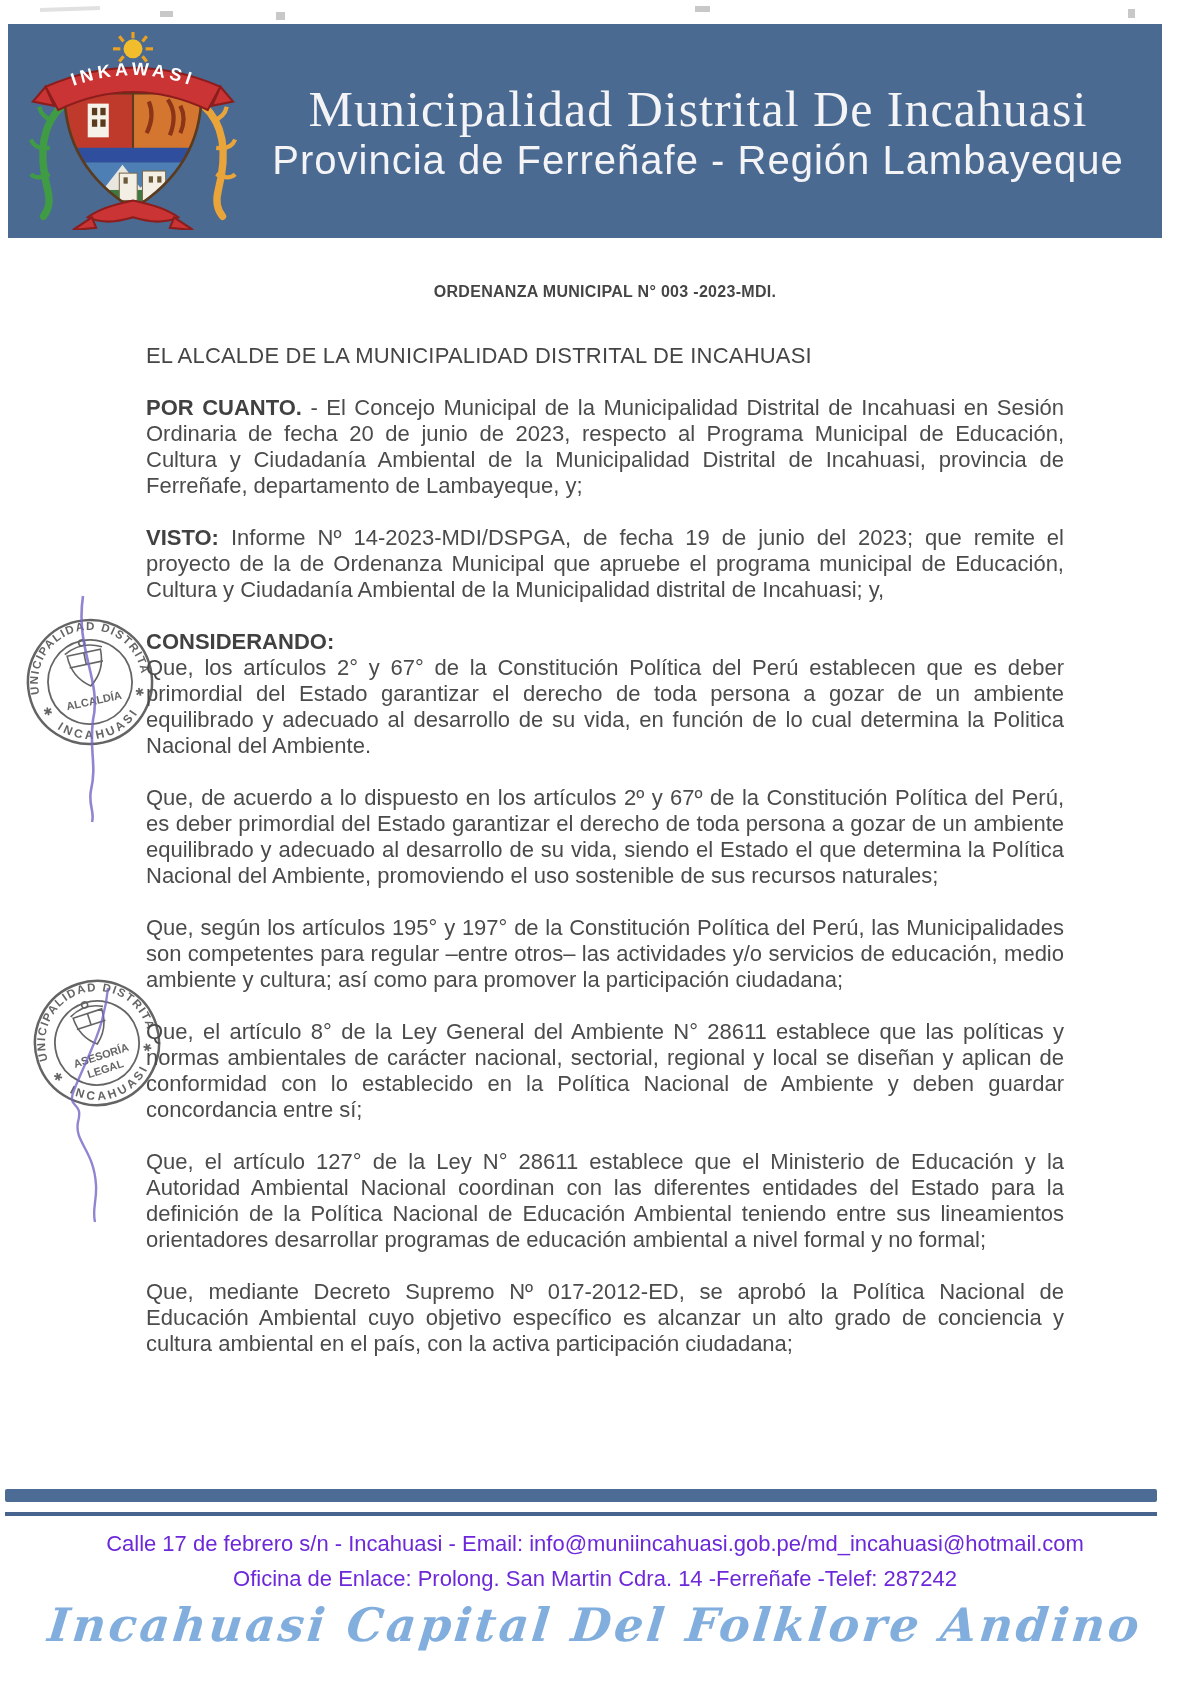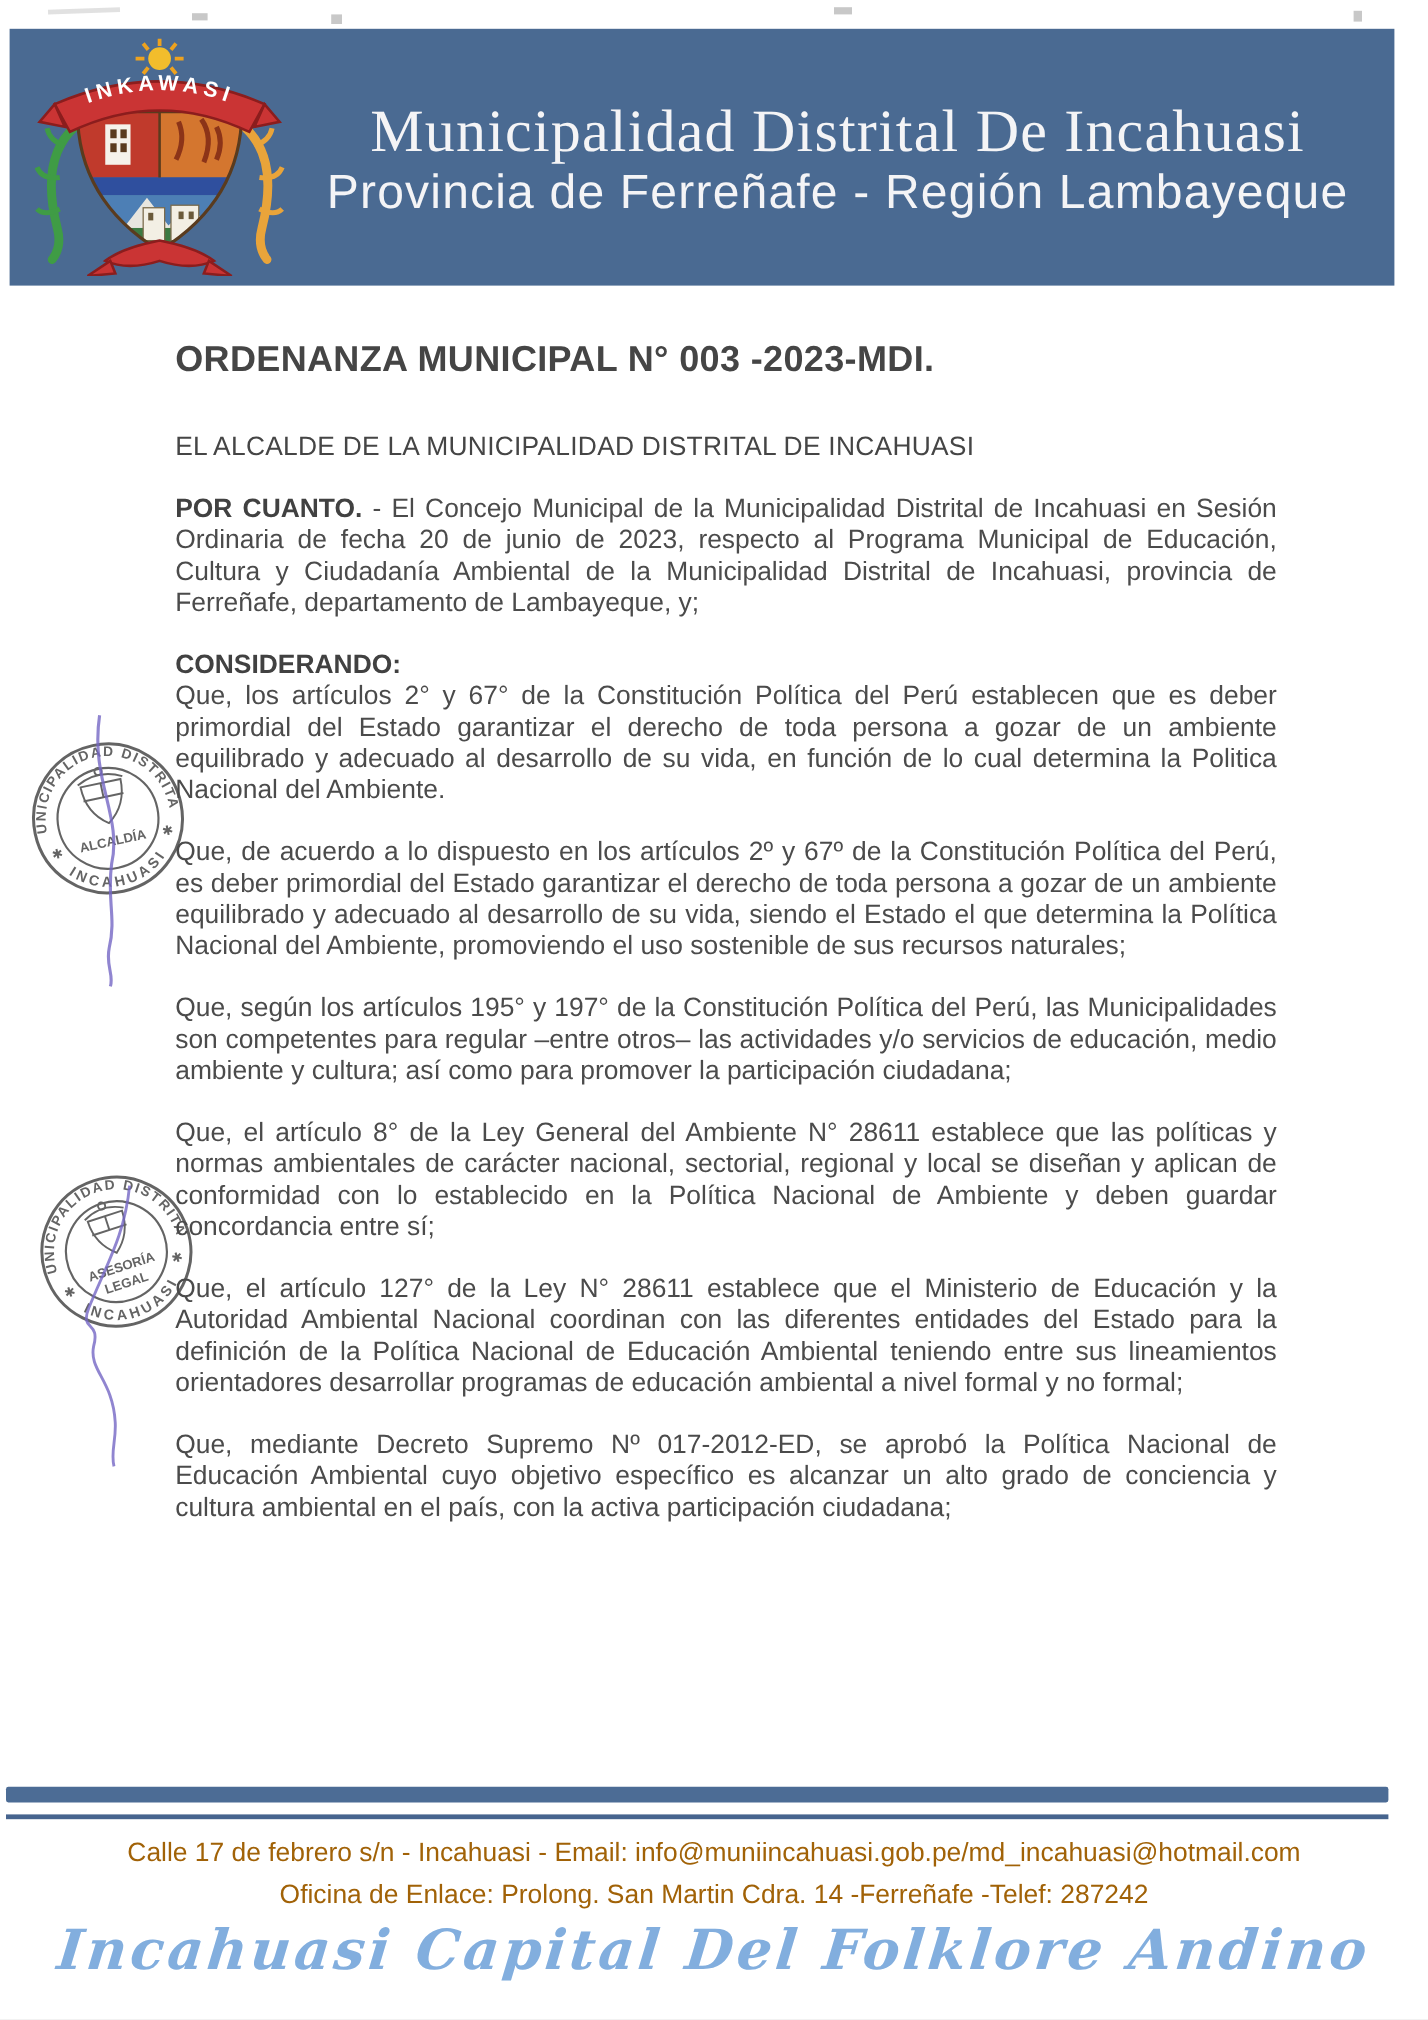--- a/index.html
+++ b/index.html
@@ -11,31 +11,31 @@
   .banner{position:absolute;left:8px;top:24px;width:1154px;height:214px;background:#4A6A92;}
   .banner-inner{position:absolute;left:250px;top:0;width:880px;height:214px;
         display:flex;flex-direction:column;align-items:center;justify-content:center;}
   .banner-title{font-family:"Liberation Serif",serif;font-size:50px;color:#f4f4f6;
         white-space:nowrap;letter-spacing:1px;}
   .banner-subtitle{font-family:Liberation Sans, sans-serif;font-size:40px;color:#f4f4f6;
         white-space:nowrap;letter-spacing:1px;}
   .crest{position:absolute;left:14px;top:8px;}
   
   .body-col{position:absolute;left:146px;top:283px;width:918px;color:#4b4b4b;}
-  .doc-title{font-size:30px;font-weight:bold;margin:0 0 42px 0;color:#454545;letter-spacing:.3px;}
+  .doc-title{font-size:16px;font-weight:bold;text-align:center;margin:0 0 42px 0;color:#454545;letter-spacing:.3px;}
   .doc-heading{font-size:22px;font-weight:normal;margin:0 0 26px 0;color:#454545;letter-spacing:.2px;}
   .para{font-size:22px;line-height:26px;text-align:justify;margin:0 0 26px 0;}
   .para b{color:#414141;}
   .lead-block{display:block;}
   
   .seal{position:absolute;}
   
   .rule-thick{position:absolute;left:5px;top:1489px;width:1152px;height:13px;background:#4c6c95;border-radius:2px;}
   .rule-thin{position:absolute;left:5px;top:1512px;width:1152px;height:4px;background:#46648e;}
-  .footer-line{position:absolute;left:0;width:1190px;text-align:center;color:#a16207;}
+  .footer-line{position:absolute;left:0;width:1190px;text-align:center;color:#6d28d9;}
   .footer-address{top:1531px;font-size:22px;}
   .footer-office{top:1566px;font-size:22px;}
   .footer-slogan{position:absolute;left:0;top:1598px;width:1190px;text-align:center;
         font-family:"DejaVu Serif",serif;font-style:italic;font-weight:bold;font-size:46px;
         color:#82aede;letter-spacing:3px;transform:skewX(-6deg);}
   svg text{font-family:"Liberation Sans",sans-serif;}
 </style>
 </head>
 <body>
 
@@ -113,20 +113,21 @@
       <div class="banner-title">Municipalidad Distrital De Incahuasi</div>
       <div class="banner-subtitle">Provincia de Ferreñafe - Región Lambayeque</div>
     </div>
   </header>
 
   <main class="body-col">
     <h1 class="doc-title">ORDENANZA MUNICIPAL N° 003 -2023-MDI.</h1>
     <h2 class="doc-heading">EL ALCALDE DE LA MUNICIPALIDAD DISTRITAL DE INCAHUASI</h2>
     <div id="paragraphs">
         <p class="para"><b>POR CUANTO.</b> - El Concejo Municipal de la Municipalidad Distrital de Incahuasi en Sesión Ordinaria de fecha 20 de junio de 2023, respecto al Programa Municipal de Educación, Cultura y Ciudadanía Ambiental de la Municipalidad Distrital de Incahuasi, provincia de Ferreñafe, departamento de Lambayeque, y;</p>
+        <p class="para"><b>VISTO:</b> Informe Nº 14-2023-MDI/DSPGA, de fecha 19 de junio del 2023; que remite el proyecto de la de Ordenanza Municipal que apruebe el programa municipal de Educación, Cultura y Ciudadanía Ambiental de la Municipalidad distrital de Incahuasi; y,</p>
         <p class="para"><b class="lead-block">CONSIDERANDO:</b>Que, los artículos 2° y 67° de la Constitución Política del Perú establecen que es deber primordial del Estado garantizar el derecho de toda persona a gozar de un ambiente equilibrado y adecuado al desarrollo de su vida, en función de lo cual determina la Politica Nacional del Ambiente.</p>
         <p class="para">Que, de acuerdo a lo dispuesto en los artículos 2º y 67º de la Constitución Política del Perú, es deber primordial del Estado garantizar el derecho de toda persona a gozar de un ambiente equilibrado y adecuado al desarrollo de su vida, siendo el Estado el que determina la Política Nacional del Ambiente, promoviendo el uso sostenible de sus recursos naturales;</p>
         <p class="para">Que, según los artículos 195° y 197° de la Constitución Política del Perú, las Municipalidades son competentes para regular –entre otros– las actividades y/o servicios de educación, medio ambiente y cultura; así como para promover la participación ciudadana;</p>
         <p class="para">Que, el artículo 8° de la Ley General del Ambiente N° 28611 establece que las políticas y normas ambientales de carácter nacional, sectorial, regional y local se diseñan y aplican de conformidad con lo establecido en la Política Nacional de Ambiente y deben guardar concordancia entre sí;</p>
         <p class="para">Que, el artículo 127° de la Ley N° 28611 establece que el Ministerio de Educación y la Autoridad Ambiental Nacional coordinan con las diferentes entidades del Estado para la definición de la Política Nacional de Educación Ambiental teniendo entre sus lineamientos orientadores desarrollar programas de educación ambiental a nivel formal y no formal;</p>
         <p class="para">Que, mediante Decreto Supremo Nº 017-2012-ED, se aprobó la Política Nacional de Educación Ambiental cuyo objetivo específico es alcanzar un alto grado de conciencia y cultura ambiental en el país, con la activa participación ciudadana;</p>
       </div>
   </main>
 
   <svg class="seal" style="left:5px;top:590px;" width="170" height="235" viewBox="0 0 170 235">

